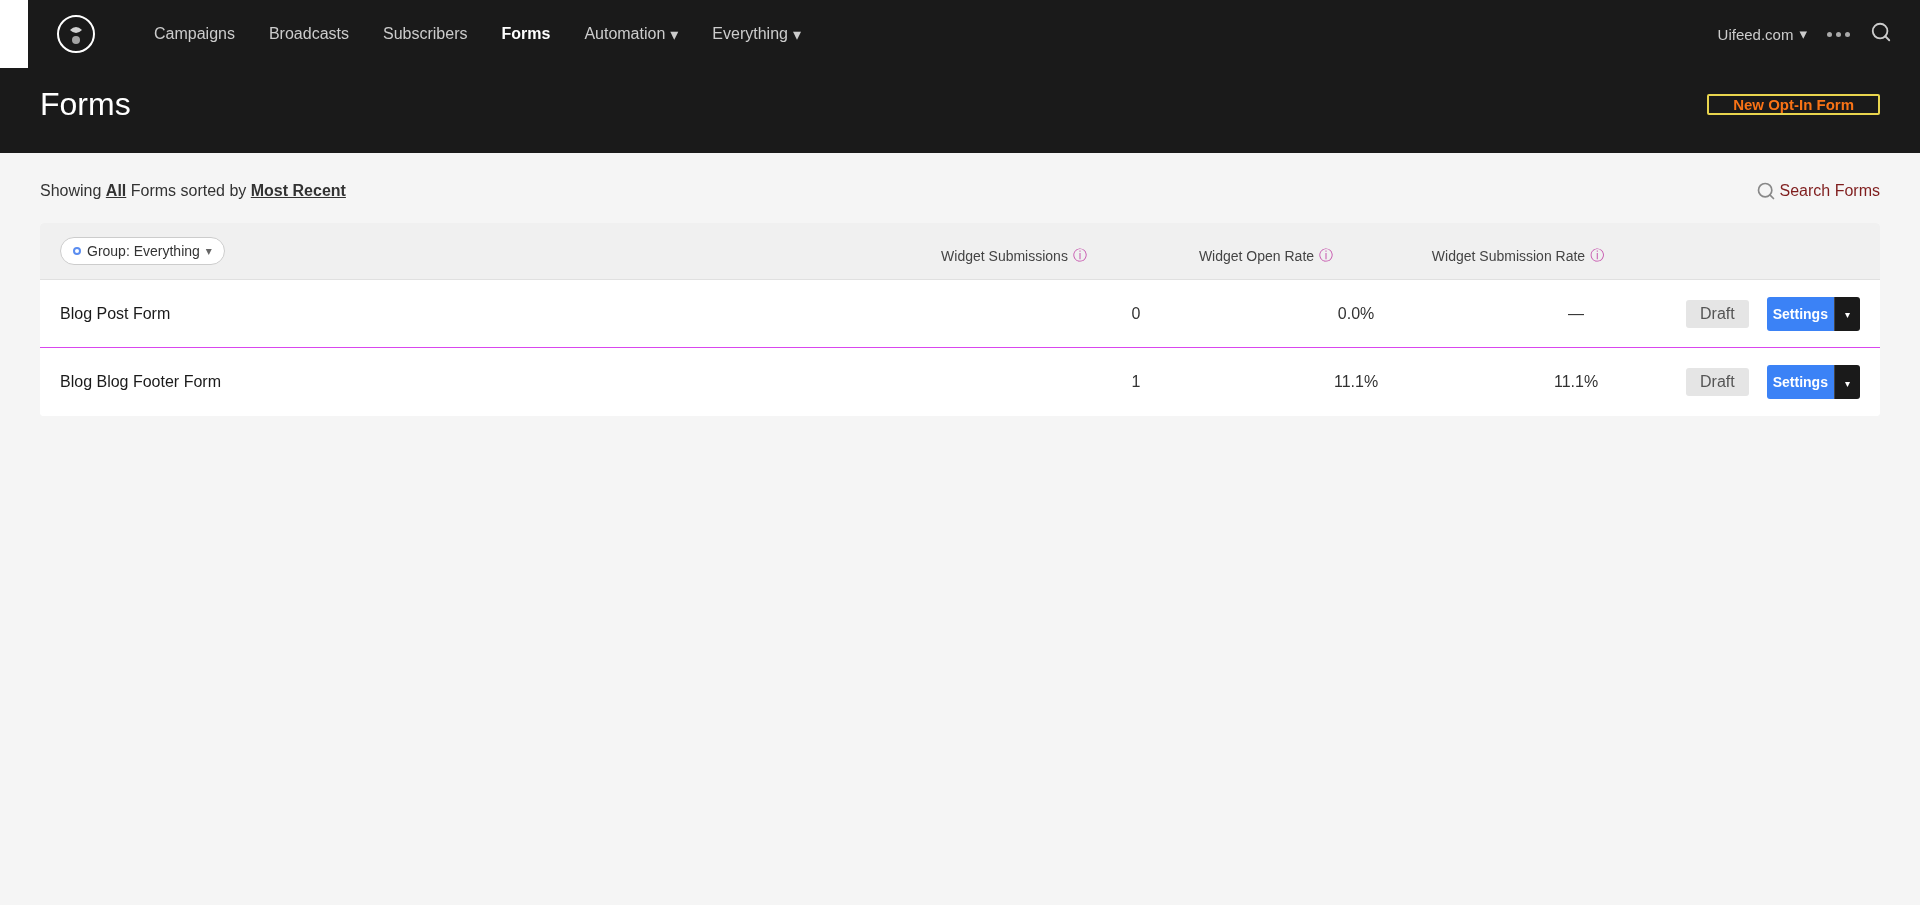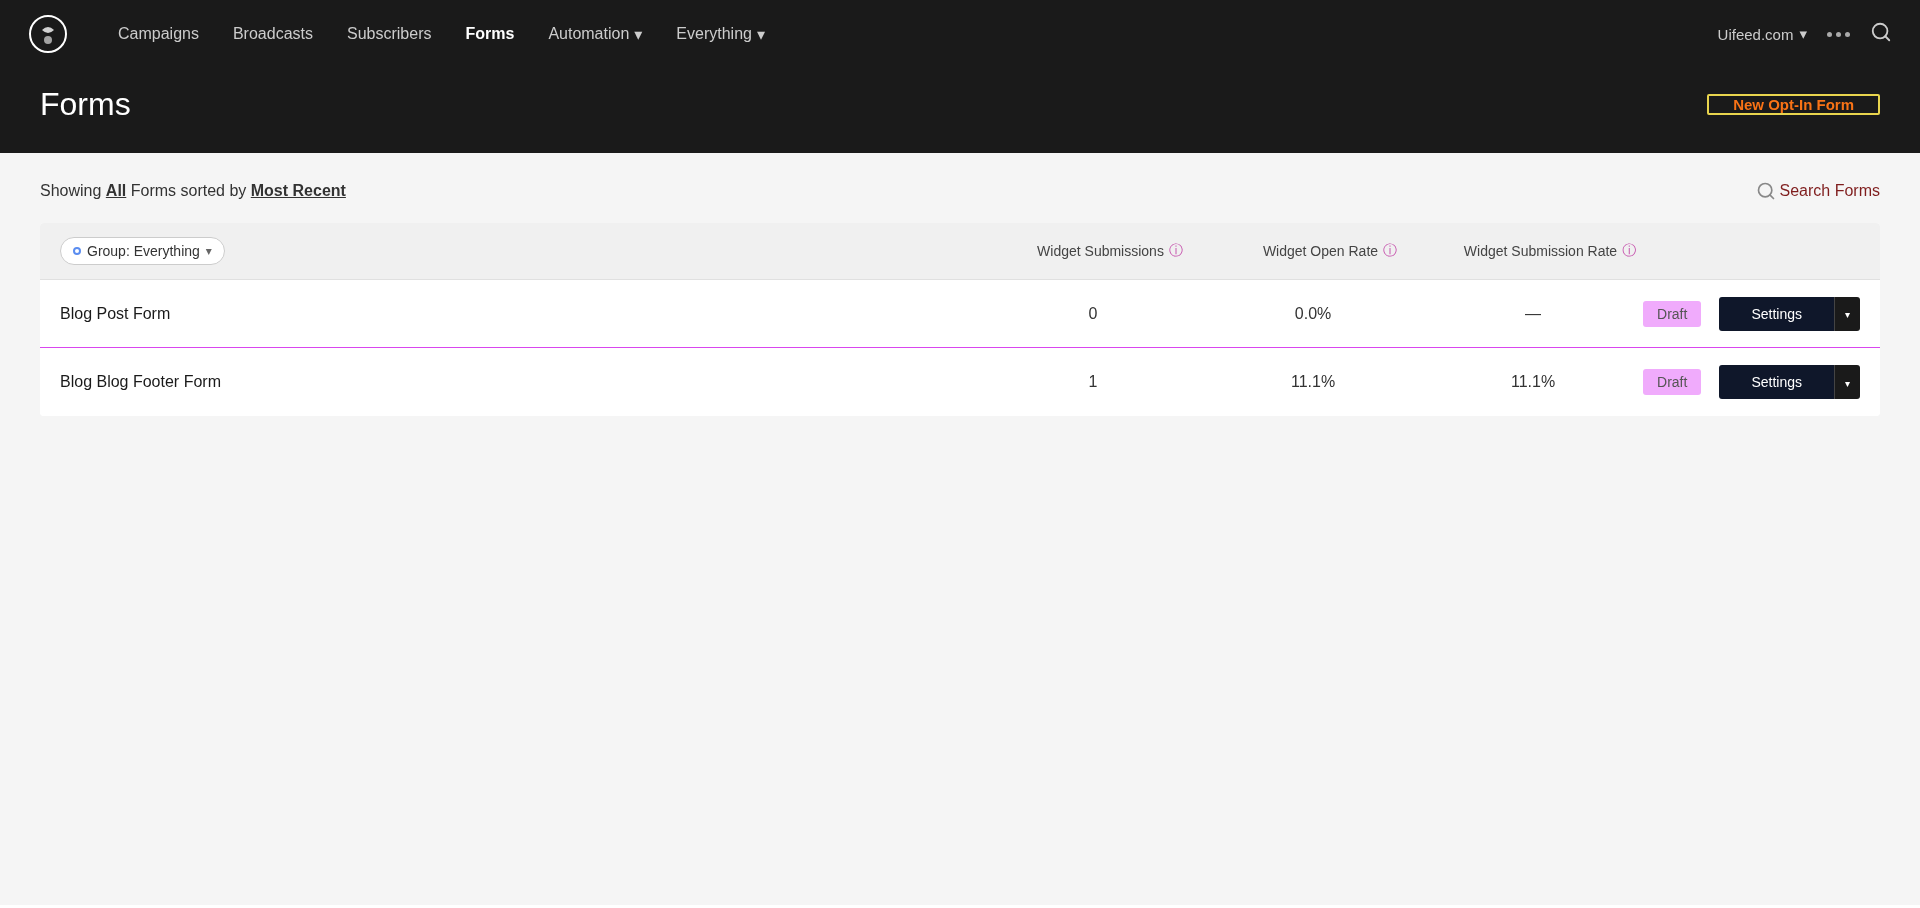--- a/index.html
+++ b/index.html
@@ -12,21 +12,22 @@
     }
 
     
     .topnav {
       background: #1a1a1a;
       color: #fff;
       display: flex;
       align-items: center;
       padding: 0 28px;
       height: 68px;
-      gap: 8px;
+      gap: 16px;
+      margin-left: 28px;
     }
 
     .logo {
       width: 40px;
       height: 40px;
       margin-right: 28px;
       flex-shrink: 0;
     }
 
     .logo svg {
@@ -170,24 +171,25 @@
 
     
     .forms-table {
       background: #fff;
       border-radius: 4px;
       overflow: hidden;
     }
 
     .table-header-row {
       display: flex;
-      align-items: center;
+      align-items: flex-end;
       padding: 14px 20px;
       background: #f0f0f0;
       border-bottom: 1px solid #e0e0e0;
+      gap: 32px;
     }
 
     .group-filter {
       display: flex;
       align-items: center;
       gap: 6px;
       background: #fff;
       border: 1px solid #ccc;
       border-radius: 20px;
       padding: 5px 12px;
@@ -251,36 +253,36 @@
     .cell-submissions,
     .cell-open-rate,
     .cell-submission-rate {
       width: 220px;
       text-align: center;
       font-size: 16px;
       color: #333;
     }
 
     .status-badge {
-      background: #f0abfc;
+      background: #e5e5e5;
       color: #555;
-      font-size: 14px;
+      font-size: 16px;
       padding: 5px 14px;
       border-radius: 3px;
       margin-right: 10px;
       font-weight: 500;
     }
 
     .settings-btn {
-      background: #0f172a;
+      background: #3b82f6;
       color: #fff;
       border: none;
-      padding: 9px 32px;
+      padding: 9px 6px;
       font-size: 14px;
-      font-weight: 400;
+      font-weight: 700;
       cursor: pointer;
       border-radius: 3px 0 0 3px;
     }
 
     .settings-dropdown-btn {
       background: #1a1a1a;
       color: #fff;
       border: none;
       border-left: 1px solid #444;
       padding: 9px 10px;

